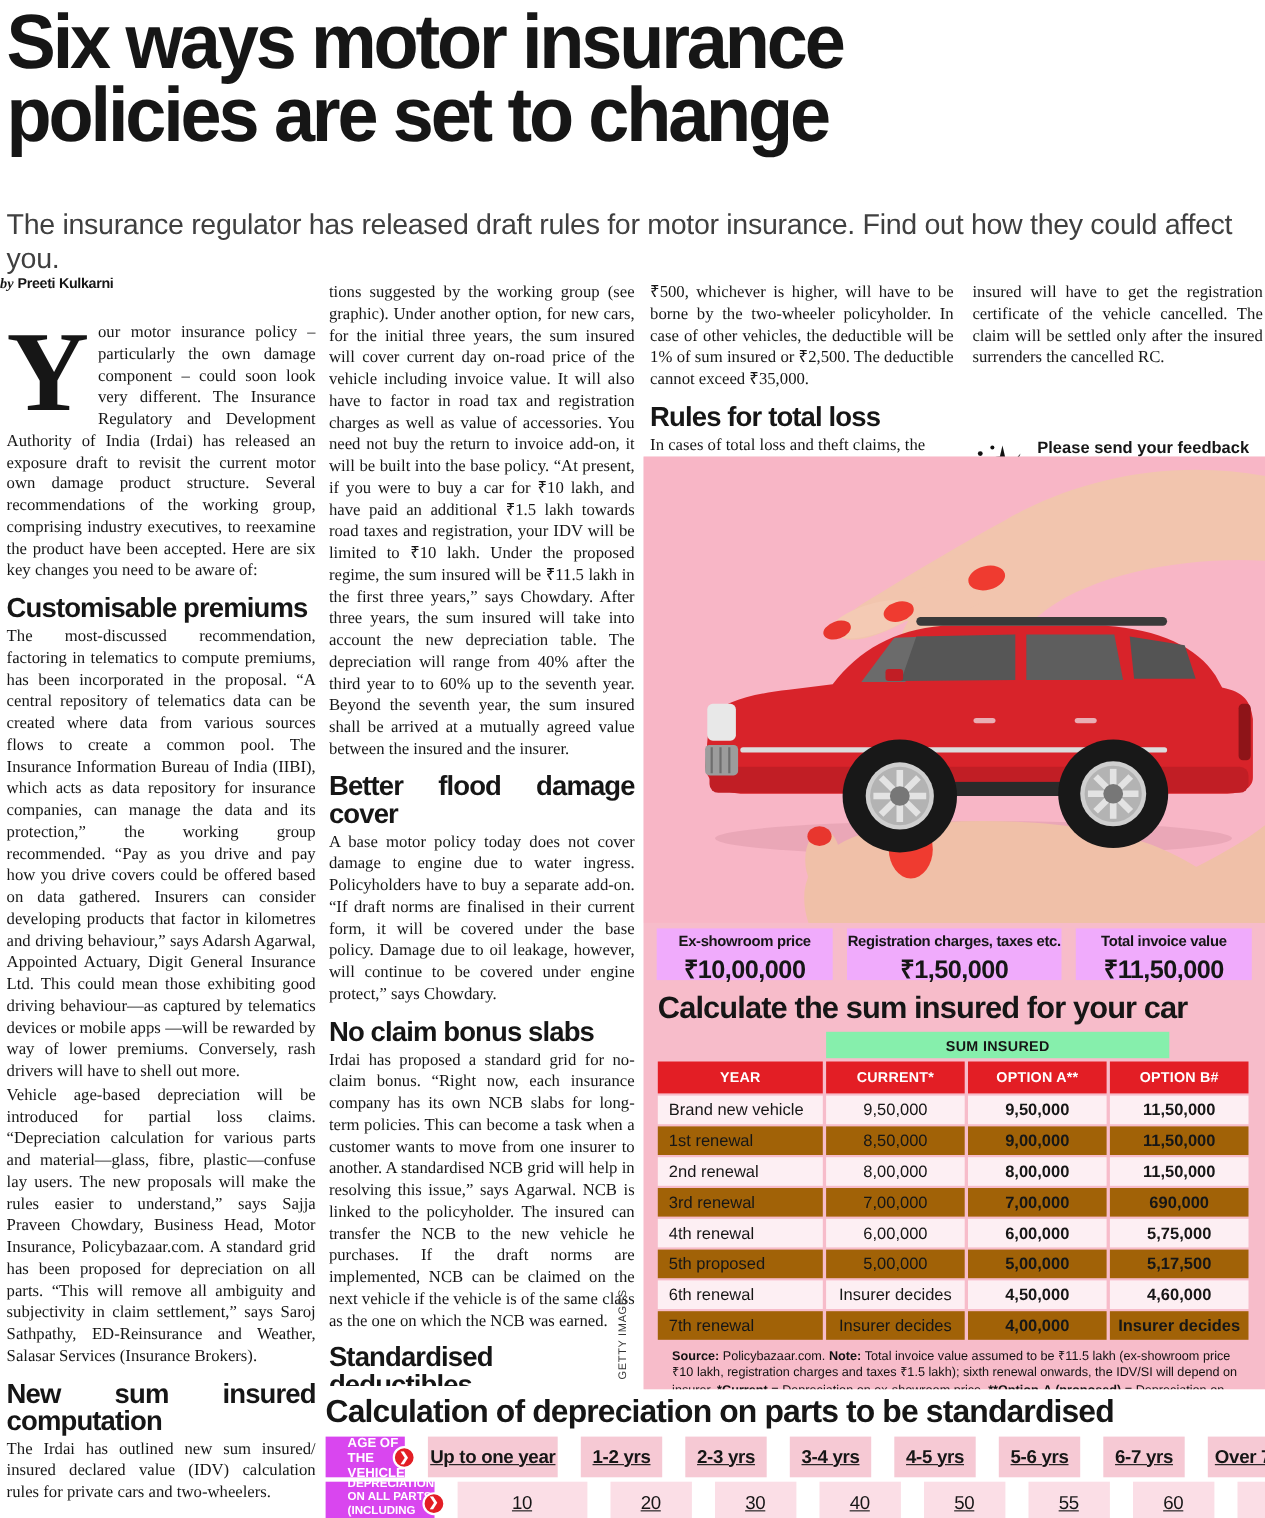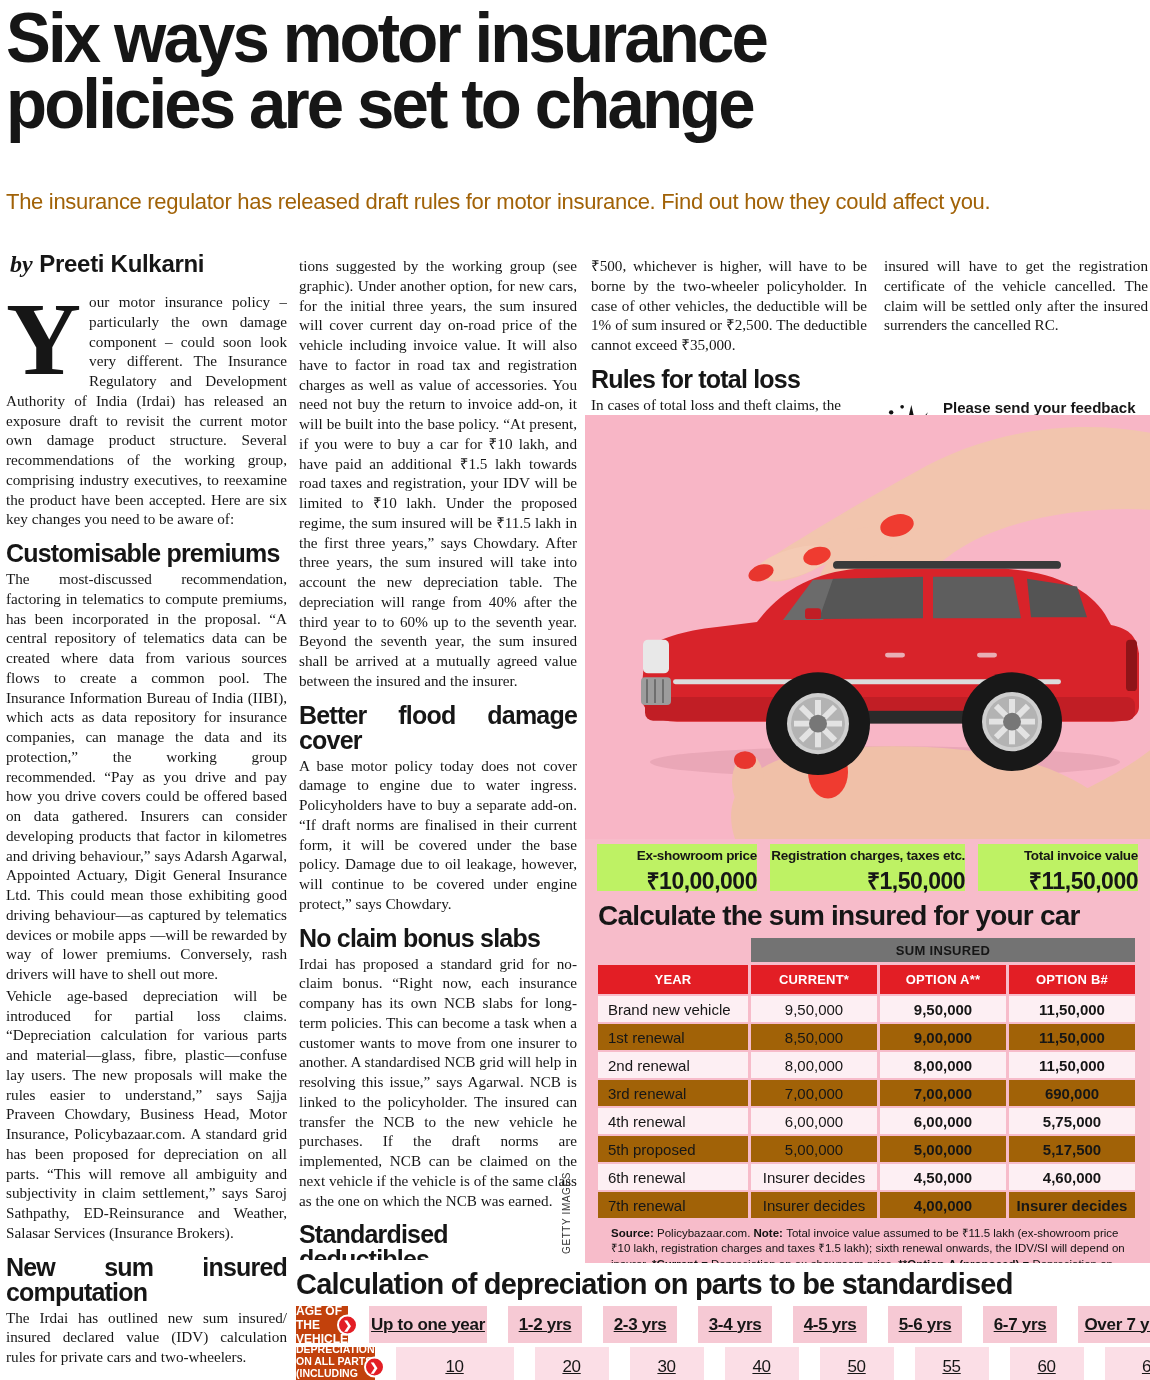--- a/index.html
+++ b/index.html
@@ -2,22 +2,22 @@
 <html><head>
 <meta charset="utf-8">
 <style>
   html,body{margin:0;padding:0;}
   body{width:1150px;height:1380px;position:relative;background:#fff;color:#161616;font-family:"Liberation Sans",sans-serif;overflow:hidden;}
   .abs{position:absolute;}
 
   
   #headline{left:6px;top:6px;width:1000px;}
   .hl-line{font-weight:700;font-size:70px;line-height:0.94;letter-spacing:-3px;transform:scaleX(.96);transform-origin:left top;white-space:nowrap;}
-  #standfirst{left:6px;top:189px;width:1140px;font-size:22px;letter-spacing:-0.3px;color:#a16207;}
-  #byline{left:10px;top:250px;font-size:24px;}
+  #standfirst{left:6px;top:189px;width:1140px;font-size:26px;letter-spacing:-0.3px;color:#404040;}
+  #byline{left:0;top:250px;font-size:13px;}
   #byline .by{font-style:italic;font-family:"Liberation Serif",serif;font-weight:700;}
   #byline .author{font-weight:700;letter-spacing:-0.3px;}
 
   
   .col{font-family:"Liberation Serif",serif;font-size:15.2px;line-height:1.3;text-align:justify;}
   .col p{margin:0 0 2px 0;}
   .col h2{font-family:"Liberation Sans",sans-serif;font-size:25px;letter-spacing:-0.8px;margin:12px 0 3px 0;line-height:1;font-weight:700;}
   #col1{left:6px;top:292px;width:281px;height:1086px;overflow:hidden;}
   #col2{left:299px;top:256px;width:278px;height:1004px;overflow:hidden;}
   #col3{left:591px;top:256px;width:276px;height:156px;overflow:hidden;}
@@ -26,48 +26,48 @@
 
   
   #feedback{left:882px;top:348px;width:268px;height:70px;display:flex;align-items:center;margin-top:44px;}
   #feedback .txt{margin-left:6px;font-size:15px;line-height:1.25;}
   #feedback .l1{font-weight:700;}
 
   
   #panel{left:585px;top:415px;width:565px;height:848px;background:#f7bcca;overflow:hidden;}
   #photo{display:block;}
   #price-row{display:flex;gap:13px;padding:5px 12px 0 12px;}
-  .price-box{background:#bef264;height:47px;flex:1;text-align:right;}
+  .price-box{background:#f0abfc;height:47px;flex:1;text-align:center;}
   .price-box.mid{flex:1.22;}
   .pb-label{font-size:13.5px;font-weight:700;margin-top:4px;white-space:nowrap;letter-spacing:-0.3px;}
   .pb-value{font-size:23px;font-weight:700;letter-spacing:-0.5px;margin-top:1px;}
   #panel-title{font-size:28px;font-weight:700;letter-spacing:-0.8px;margin:9px 0 6px 13px;}
 
   #si-table{width:540px;margin-left:13px;}
-  #si-span-header{margin-left:153px;width:384px;height:24px;background:#737373;display:flex;align-items:center;justify-content:center;font-size:13px;font-weight:700;letter-spacing:0.3px;}
+  #si-span-header{margin-left:153px;width:312px;height:24px;background:#86efac;display:flex;align-items:center;justify-content:center;font-size:13px;font-weight:700;letter-spacing:0.3px;}
   .si-head{display:flex;margin-top:3px;}
   .si-head .hc{height:29px;background:#e31e25;color:#fff;font-weight:700;font-size:13px;display:flex;align-items:center;justify-content:center;letter-spacing:0.2px;}
   .si-head .hc.year{width:150px;}
   .si-head .hc.val{width:126px;margin-left:3px;}
   .si-row{display:flex;margin-top:2px;}
   .si-cell{height:26px;background:#fdeff3;display:flex;align-items:center;justify-content:center;font-size:15px;}
   .si-row.alt .si-cell{background:#a16207;}
   .si-cell.year{width:150px;justify-content:flex-start;padding-left:10px;box-sizing:border-box;}
   .si-cell.current,.si-cell.oa,.si-cell.ob{width:126px;margin-left:3px;}
   .si-cell.oa,.si-cell.ob{font-weight:700;}
   #source-note{margin:8px 13px 0 13px;font-size:11.5px;line-height:1.33;color:#111;}
   #source-note .b{font-weight:700;}
 
   #getty{left:561px;top:1254px;transform:rotate(-90deg);transform-origin:left top;font-size:10px;letter-spacing:0.6px;color:#333;white-space:nowrap;}
 
   
   #bottom{left:296px;top:1268px;width:854px;}
   #bottom-title{font-size:29px;font-weight:700;letter-spacing:-0.8px;}
   .strip-row{display:flex;margin-top:5px;position:relative;}
-  .strip-label{width:170px;background:#c2410c;color:#fff;font-weight:700;display:flex;align-items:center;padding-left:0;box-sizing:border-box;position:relative;}
+  .strip-label{width:170px;background:#d946ef;color:#fff;font-weight:700;display:flex;align-items:center;padding-left:20px;box-sizing:border-box;position:relative;}
   .strip-label .chev{position:absolute;right:-10px;top:50%;transform:translateY(-50%);width:17px;height:17px;background:#e31e25;border:2px solid #fff;border-radius:50%;color:#fff;font-size:11px;font-weight:700;display:flex;align-items:center;justify-content:center;z-index:2;}
   #age-row{height:37px;}
   #age-row .strip-label{font-size:12px;}
   #dep-row{height:40px;margin-top:4px;}
   #dep-row .strip-label{font-size:10.5px;line-height:1.15;}
   .strip-cell{margin-left:21px;display:flex;align-items:center;justify-content:center;font-weight:700;font-size:17px;letter-spacing:-0.3px;text-decoration:underline;}
   #age-row .strip-cell{background:#f6c9d4;}
   #dep-row .strip-cell{background:#fbdee6;font-weight:400;font-size:17px;}
   .w-first{width:118px;}
   .w-mid{width:74px;}

